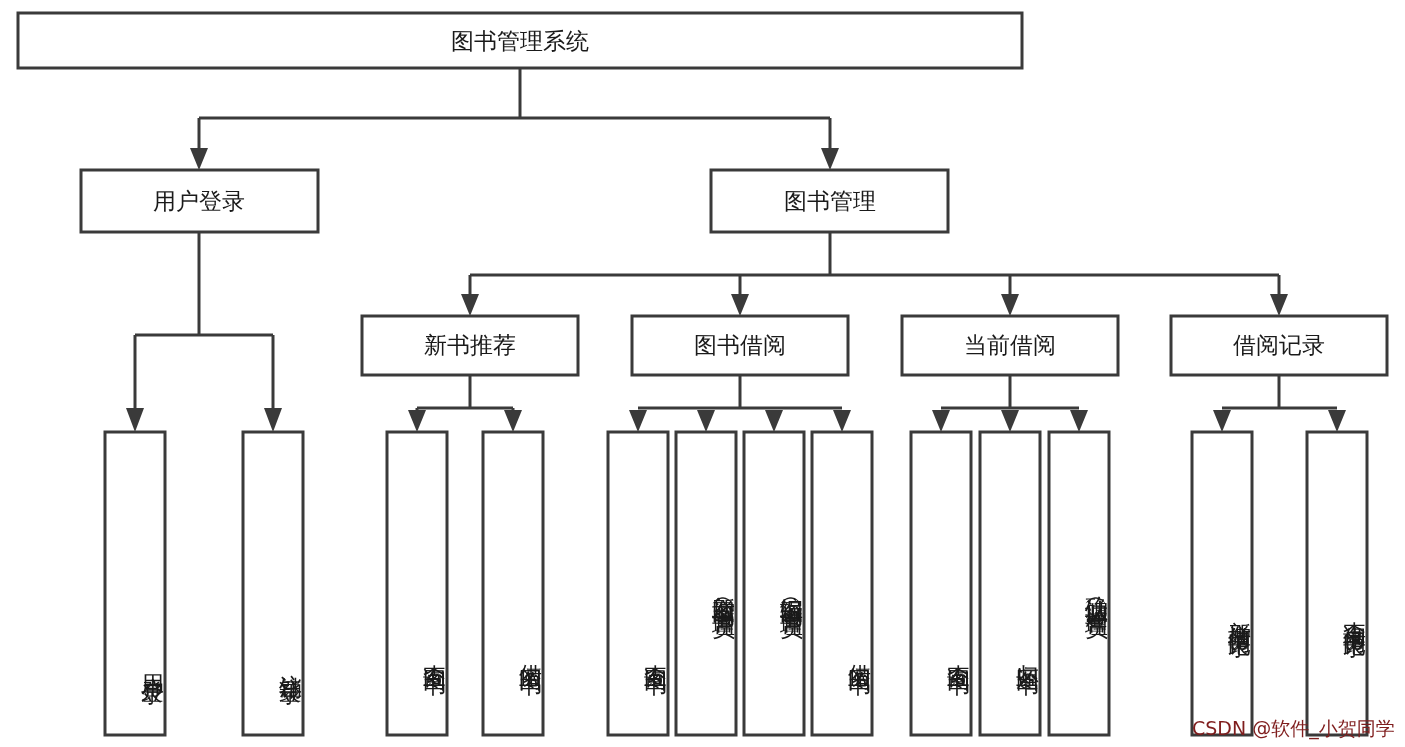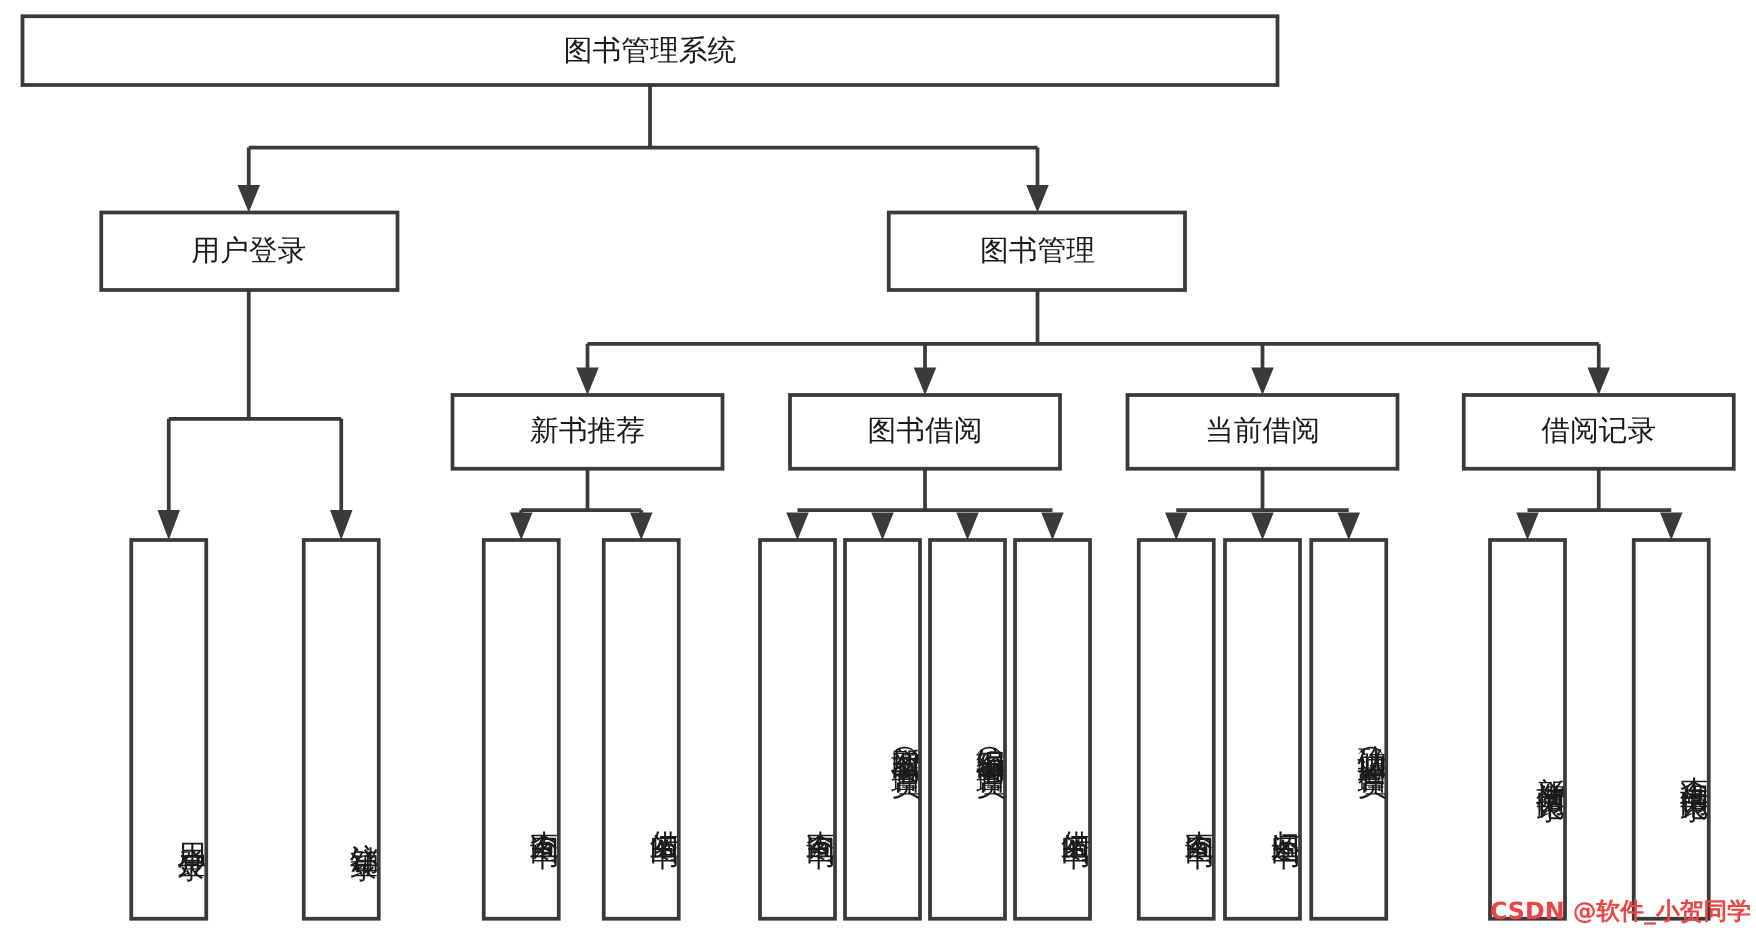--- a/index.html
+++ b/index.html
@@ -62,24 +62,23 @@
     color: #1a1a1a;
     letter-spacing: 3px;
     white-space: nowrap;
     pointer-events: none;
     user-select: none;
   }
   .watermark {
     position: absolute;
     font-family: "DejaVu Sans", "Liberation Sans", sans-serif;
     font-size: 19px;
-    color: #ef4444;
+    color: #7f1d1d;
     white-space: nowrap;
     user-select: none;
-    font-weight: bold;
   }
 </style>
 </head>
 <body>
 
 <div id="diagram-root">
 
   <svg class="tree-canvas" viewBox="0 0 1405 747" xmlns="http://www.w3.org/2000/svg">
 
     <g>

